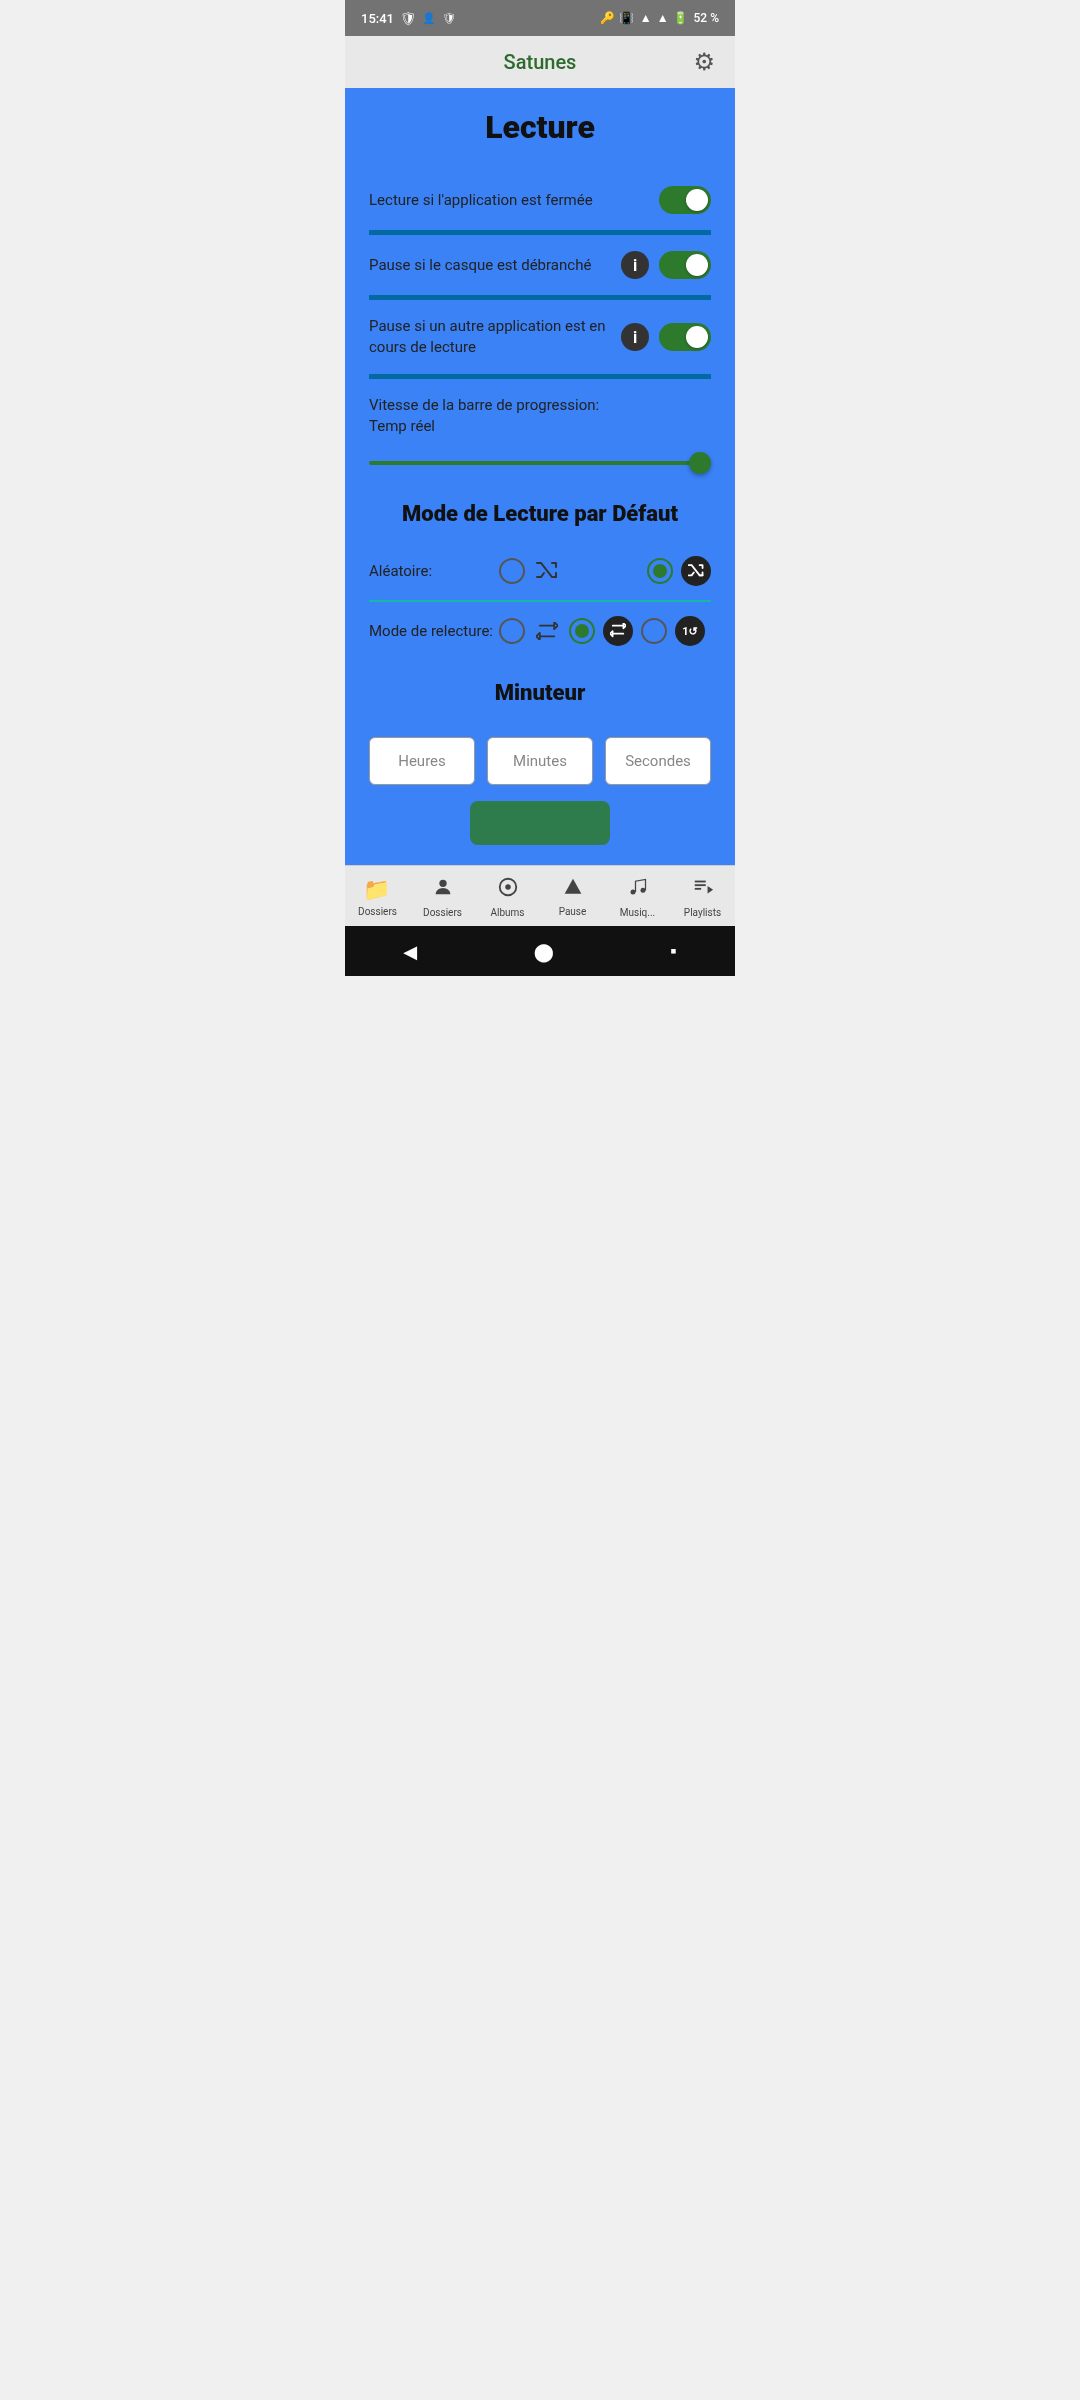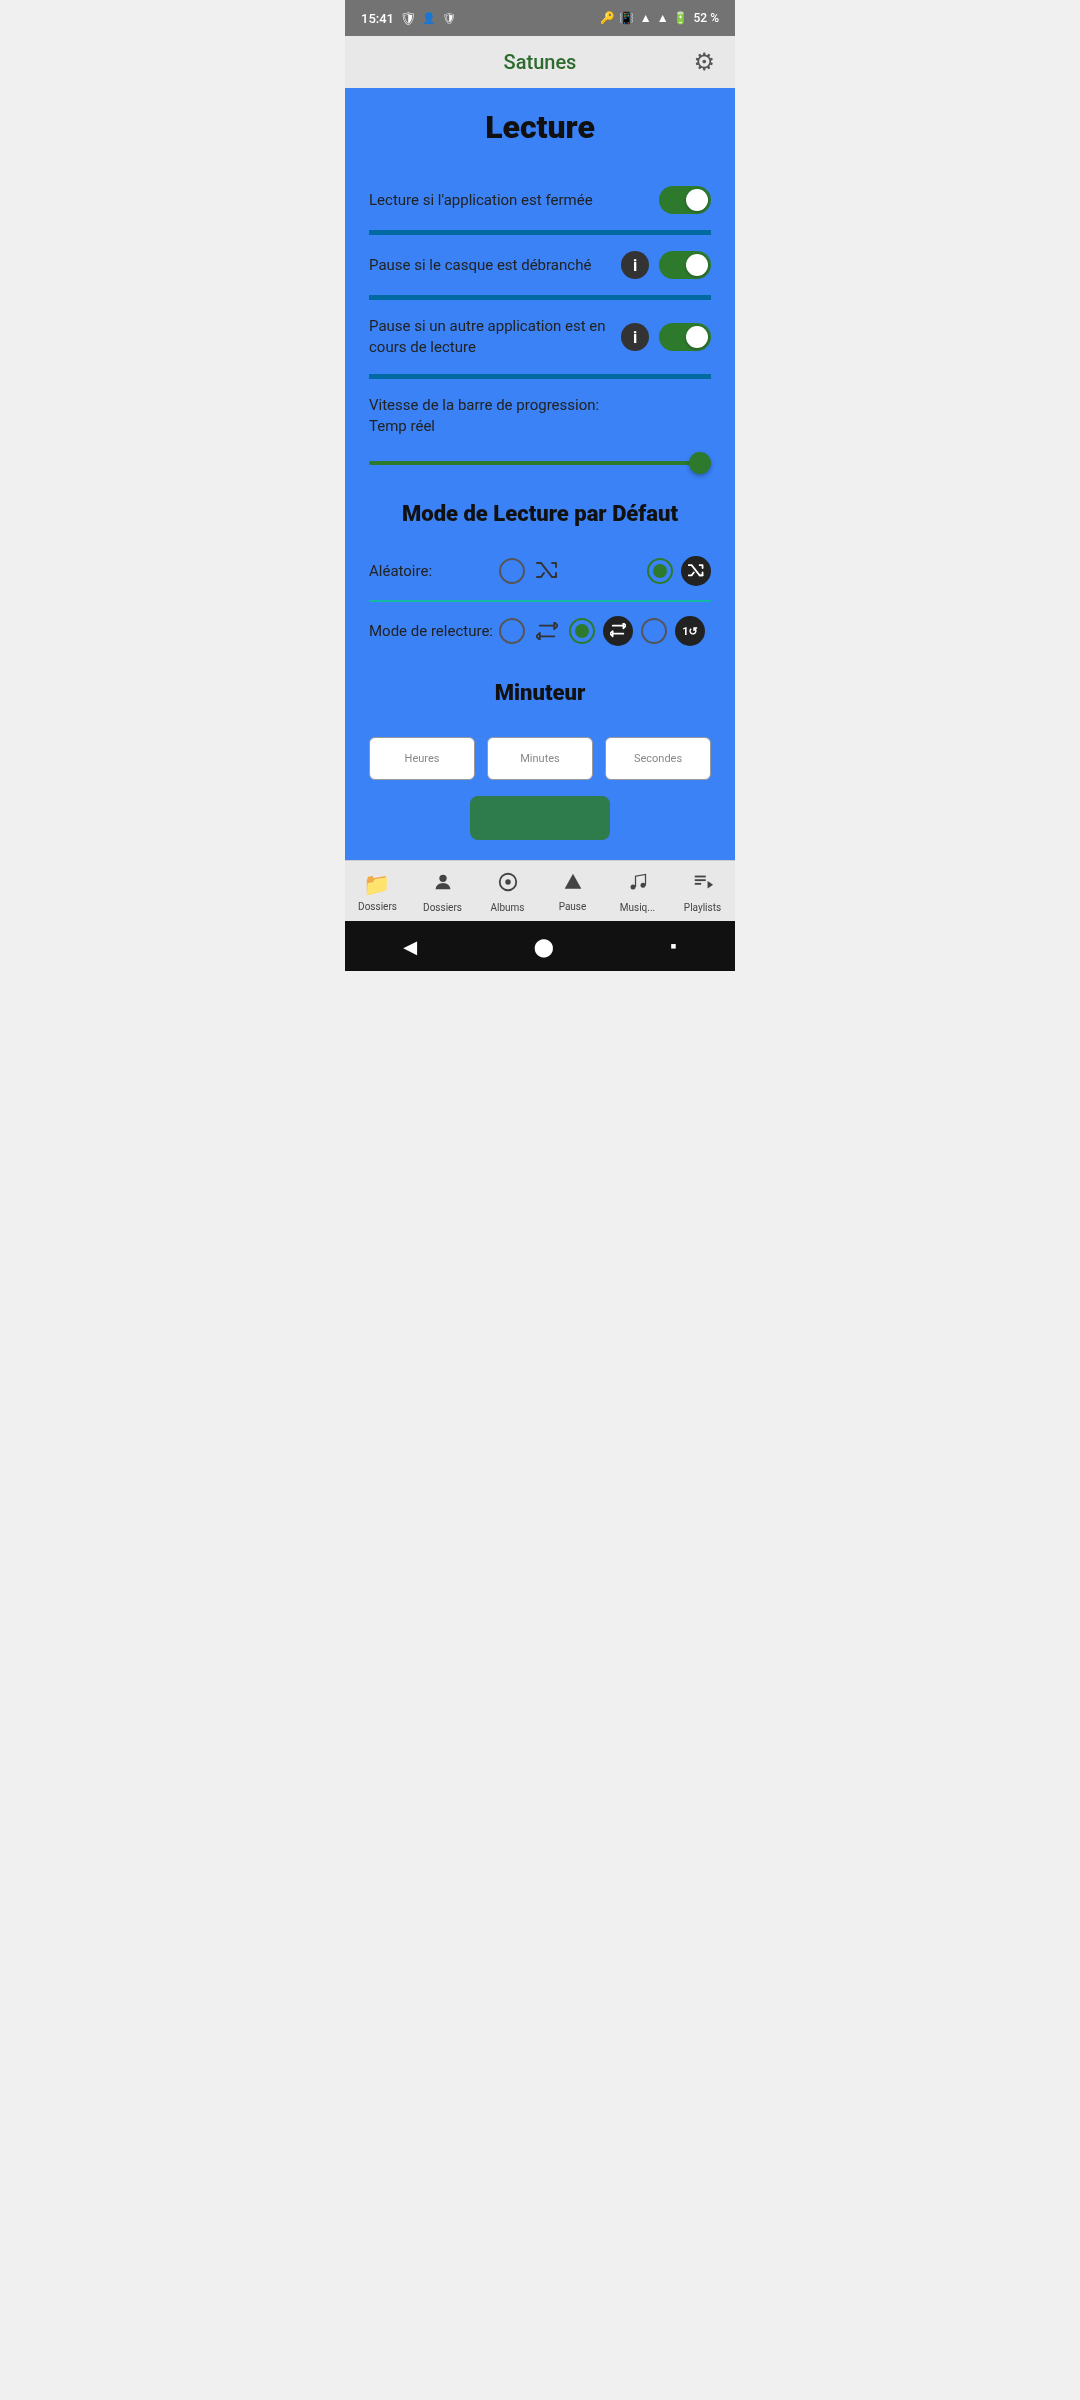--- a/index.html
+++ b/index.html
@@ -247,21 +247,21 @@
       display: flex;
       gap: 12px;
       padding: 16px 0 12px 0;
     }
     .timer-input-box {
       flex: 1;
       border: 1.5px solid #999;
       border-radius: 6px;
       padding: 14px 4px;
       text-align: center;
-      font-size: 11px;
+      font-size: 15px;
       color: #888;
       background: white;
       cursor: pointer;
     }
 
     .green-btn {
       background: #2d7a2d;
       color: white;
       border: none;
       border-radius: 8px;

